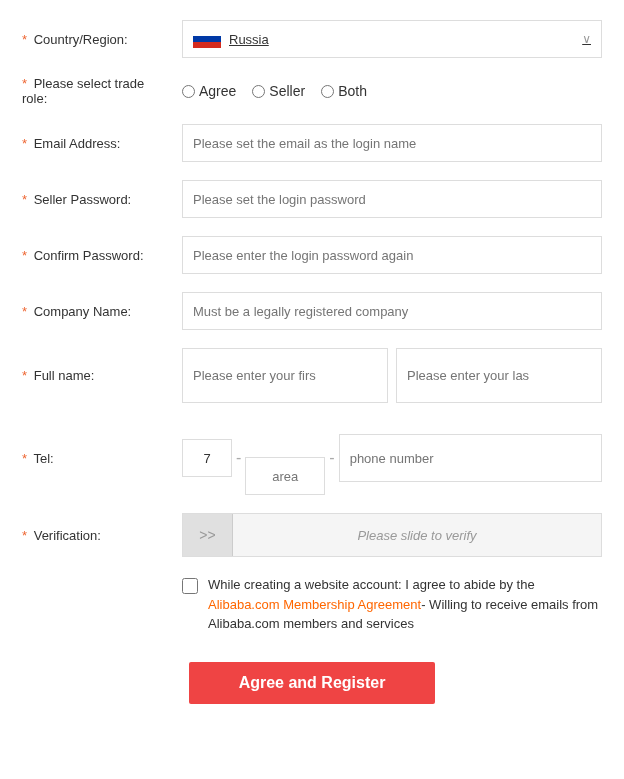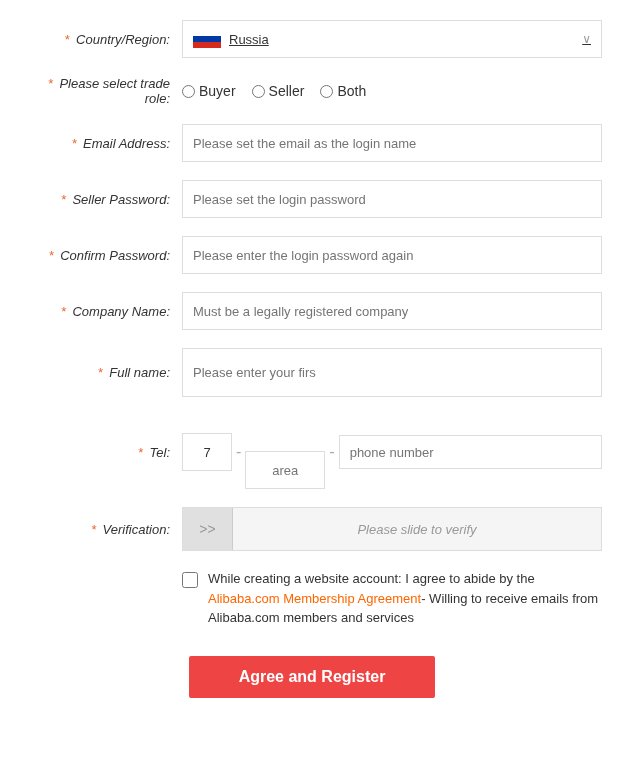--- a/index.html
+++ b/index.html
@@ -16,26 +16,24 @@
       width: 580px;
       margin: 0 auto;
     }
     .form-row {
       display: flex;
       align-items: center;
       margin-bottom: 18px;
     }
     .form-label {
       width: 160px;
-      text-align: right;
       padding-right: 12px;
       color: #333;
       font-size: 13px;
       flex-shrink: 0;
-      font-style: italic;
     }
     .required-star {
       color: #e63;
       margin-right: 3px;
     }
     .form-input {
       flex: 1;
       height: 38px;
       border: 1px solid #ddd;
       padding: 16px 10px;
@@ -99,21 +97,21 @@
       accent-color: #f60;
     }
     
     .name-inputs {
       flex: 1;
       display: flex;
       gap: 8px;
     }
     .name-inputs input {
       flex: 1;
-      height: 49px;
+      height: 55px;
       border: 1px solid #ddd;
       padding: 0 10px;
       font-size: 13px;
       color: #999;
       outline: none;
     }
     
     .tel-inputs {
       flex: 1;
       display: flex;
@@ -141,21 +139,21 @@
       border: 1px solid #ddd;
       padding: 0 8px;
       font-size: 13px;
       color: #999;
       outline: none;
       text-align: center;
       margin-top: 36px;
     }
     .tel-number {
       flex: 1;
-      height: 34px;
+      height: 48px;
       border: 1px solid #ddd;
       padding: 0 10px;
       font-size: 13px;
       color: #999;
       outline: none;
     }
     
     .verify-container {
       flex: 1;
       height: 44px;
@@ -246,21 +244,21 @@
   </div>
 
   <div class="form-row">
     <div class="form-label">
       <span class="required-star">*</span>
       <span>Please select trade role:</span>
     </div>
     <div class="trade-role-group">
       <label class="radio-option">
         <input type="radio" name="traderole" style="">
-        <span>Buyer</span>
+        <span>Agree</span>
       </label>
       <label class="radio-option">
         <input type="radio" name="traderole" style="">
         <span>Seller</span>
       </label>
       <label class="radio-option">
         <input type="radio" name="traderole" style="">
         <span>Both</span>
       </label>
     </div>
@@ -298,20 +296,21 @@
     <input type="text" class="form-input" placeholder="Must be a legally registered company" style="">
   </div>
 
   <div class="form-row">
     <div class="form-label">
       <span class="required-star">*</span>
       <span>Full name:</span>
     </div>
     <div class="name-inputs">
       <input type="text" placeholder="Please enter your firs" style="">
+      <input type="text" placeholder="Please enter your las" style="">
     </div>
   </div>
 
   <div class="form-row">
     <div class="form-label">
       <span class="required-star">*</span>
       <span>Tel:</span>
     </div>
     <div class="tel-inputs">
       <input type="text" class="tel-country-code" value="7" style="">

